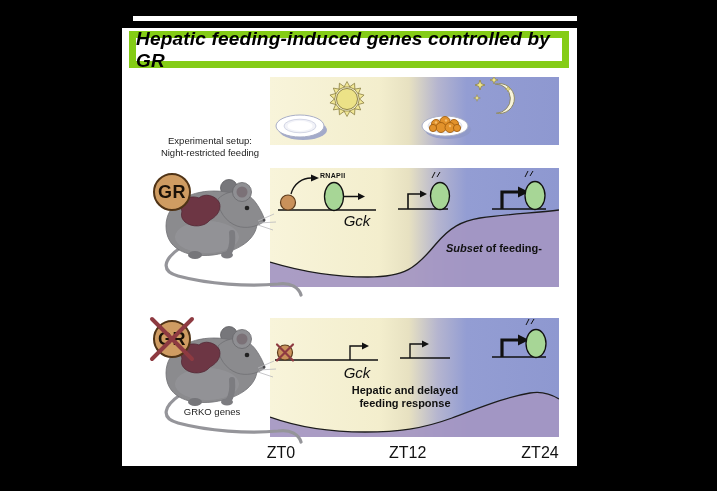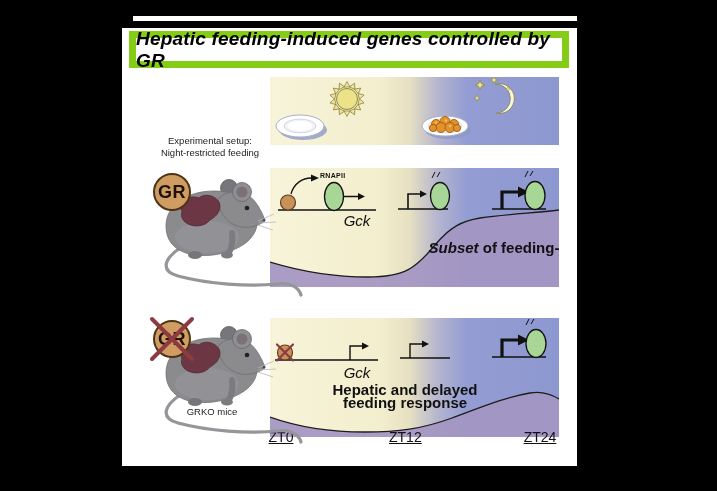--- a/index.html
+++ b/index.html
@@ -28,22 +28,22 @@
   .panel-3{top:302px;height:119px;}
   .gr-badge{position:absolute;width:38px;height:38px;border-radius:50%;
     background:var(--gr-fill);border:2px solid var(--gr-border);z-index:3;
     display:flex;align-items:center;justify-content:center;
     font-size:18px;font-weight:bold;color:#1c1208;letter-spacing:.5px;}
   .mouse-svg{position:absolute;left:30px;width:180px;height:130px;z-index:2;}
   .ko-cross{position:absolute;left:24px;width:52px;height:52px;z-index:4;}
   .ptext{position:absolute;color:var(--panel-text);z-index:5;}
   .rnapii-label{font-size:7px;font-weight:bold;letter-spacing:.3px;}
   .gene-label{font-style:italic;font-size:15px;text-align:center;}
-  .annotation{font-size:15px;font-weight:bold;line-height:12.5px;text-align:center;}
-  .axis-tick{position:absolute;top:413px;font-size:14px;color:#111;text-decoration:underline;}
+  .annotation{font-size:11px;font-weight:bold;line-height:12.5px;text-align:center;}
+  .axis-tick{position:absolute;top:428px;font-size:16px;color:#111;}
   
   .geneline{stroke:#111;stroke-width:1.6;}
   .rnapii{fill:var(--rnapii-fill);stroke:#111;stroke-width:1.3;}
   .grball{fill:#c9915a;stroke:#5d3c1c;stroke-width:1.2;}
   .hill{fill:var(--expression-fill);fill-opacity:.93;}
   .hillline{fill:none;stroke:var(--curve-stroke);stroke-width:1.3;}
   .arr{stroke:#111;fill:none;}
   .arrhead{fill:#111;stroke:none;}
   .marks{stroke:#111;stroke-width:1;fill:none;}
 </style>
@@ -205,21 +205,21 @@
       <ellipse cx="75" cy="84" rx="6" ry="3.5" fill="#7c7c80"></ellipse>
       <ellipse cx="43" cy="84" rx="7" ry="4" fill="#76767a"></ellipse>
     </svg>
     <div class="gr-badge" style="left:31px;top:304px;">
       <span>GR</span>
     </div>
     <svg class="ko-cross" style="top:297px;" viewBox="0 0 52 52">
       <path d="M6,6 L46,46 M46,6 L6,46" stroke="var(--knockout-cross)" stroke-width="4" stroke-linecap="round" fill="none"></path>
     </svg>
     <div class="side-label" style="left:20px;top:390px;width:140px;">
-      <div>GRKO mice</div>
+      <div>GRKO genes</div>
     </div>
 
     <div class="gpanel panel-3">
       <svg width="289" height="119" viewBox="0 0 289 119">
         <g>
           <path class="hill" d="M0,99 C28,109 58,114 95,114 C128,114 152,111 182,100 C212,89 236,79 260,75 C271,73 281,76 289,81 L289,119 L0,119 Z"></path>
           <path class="hillline" d="M0,99 C28,109 58,114 95,114 C128,114 152,111 182,100 C212,89 236,79 260,75 C271,73 281,76 289,81"></path>
         </g>
 
         <g>

